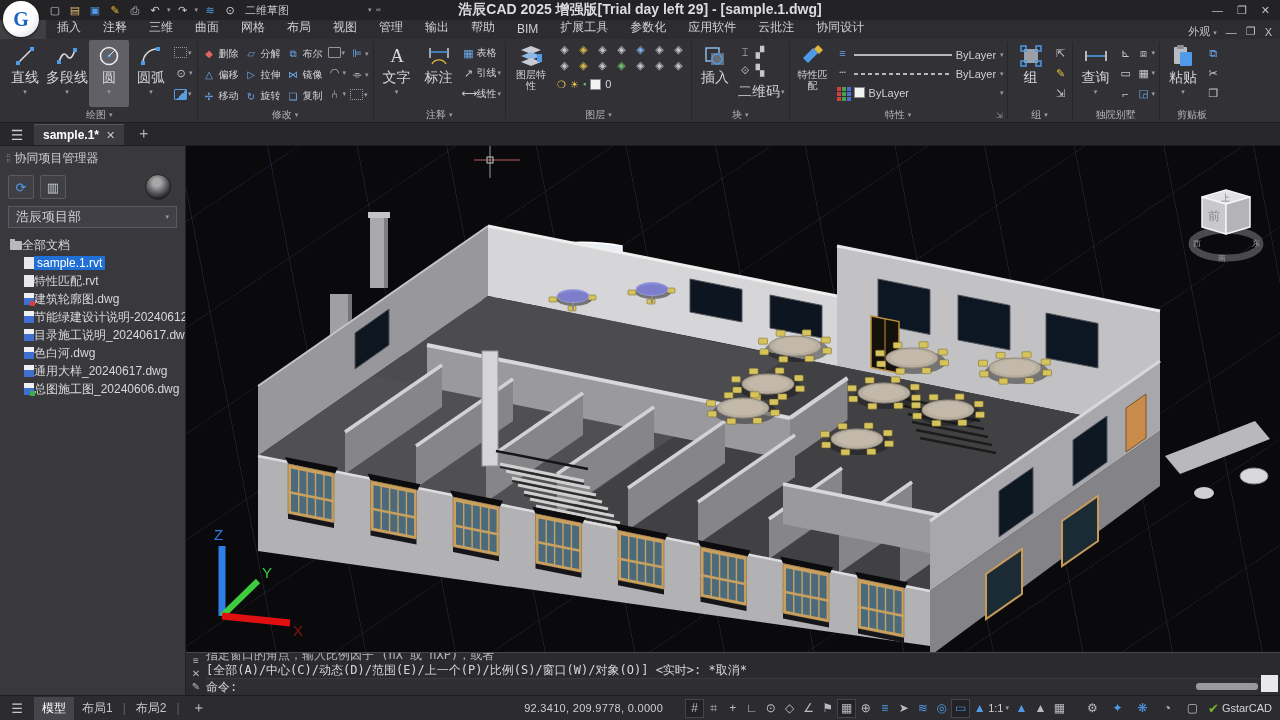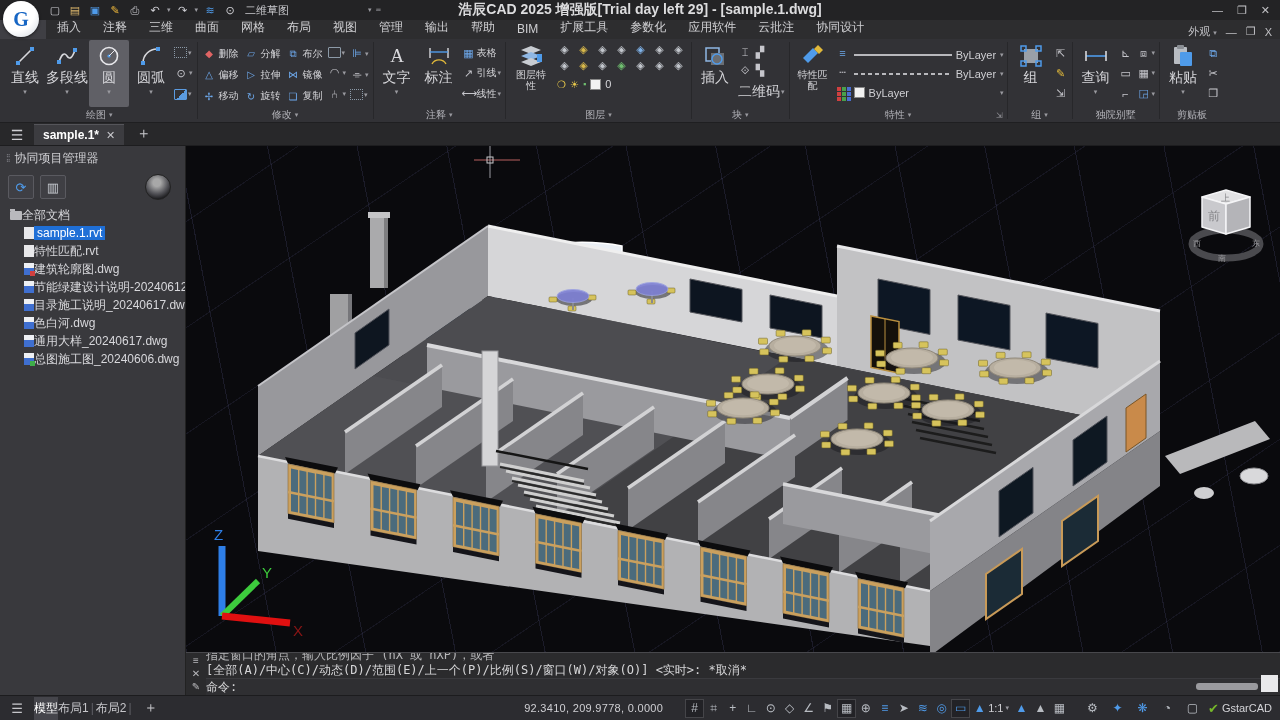--- a/index.html
+++ b/index.html
@@ -116,21 +116,21 @@
   .cline1{height:10px;overflow:hidden;}
   .cline1 span{display:block;margin-top:-5px;line-height:14px;color:#b8b8ba;}
   .cline2{height:16px;line-height:16px;white-space:nowrap;}
   .cline3{height:17px;line-height:16px;border-top:1px solid #3a3a3e;background:#2f2f32;}
   .cmd-scroll{position:absolute;right:22px;bottom:5px;width:62px;height:7px;background:#9a9a9e;border-radius:3px;}
   .cmd-corner{position:absolute;right:2px;bottom:3px;width:17px;height:17px;background:#e9e9eb;}
 
   
   .status{height:25px;background:#2c2c30;border-top:1px solid #1c1c1e;display:flex;align-items:center;font-size:12px;color:#c6c6ca;}
   .st-menu{width:34px;text-align:center;font-size:13px;}
-  .st-tab{padding:3px 0;}
+  .st-tab{padding:3px 8px;}
   .st-tab.active{background:#45454b;color:#fff;}
   .st-pipe{color:#606066;padding:0 2px;}
   .st-plus{padding:0 10px;font-size:14px;}
   .coords{margin-left:auto;font-size:11px;color:#cfcfd3;letter-spacing:.3px;}
   .st-icons{display:flex;align-items:center;margin-left:22px;}
   .sticon{width:19px;height:19px;display:flex;align-items:center;justify-content:center;font-size:12px;color:#b8bcc2;}
   .sticon.on{background:#222226;border:1px solid #454549;}
   .sticon.blue{color:#4f9bea;}
   .st-scale{display:flex;align-items:center;gap:2px;margin:0 3px;font-size:11px;color:#cfcfd3;}
   .st-right{display:flex;align-items:center;margin-left:14px;gap:6px;padding-right:8px;}
@@ -592,20 +592,24 @@
 
     <div class="sidebar">
       <div class="sb-head">
         <span class="sb-grip">⁞⁞</span>
         <span>协同项目管理器</span>
       </div>
       <div class="sb-tools">
         <span class="sb-btn">⟳</span>
         <span class="sb-btn" style="color:#c8ccd2">▥</span>
         <span class="avatar"></span>
+      </div>
+      <div class="sb-proj">
+        <span>浩辰项目部</span>
+        <span class="crt">▾</span>
       </div>
       <div class="tree">
         <div class="trow">
           <span class="fold"></span>
           <span class="lbl">全部文档</span>
         </div>
         <div class="trow findent selected">
           <span class="fic"></span>
           <span class="lbl">sample.1.rvt</span>
         </div>

